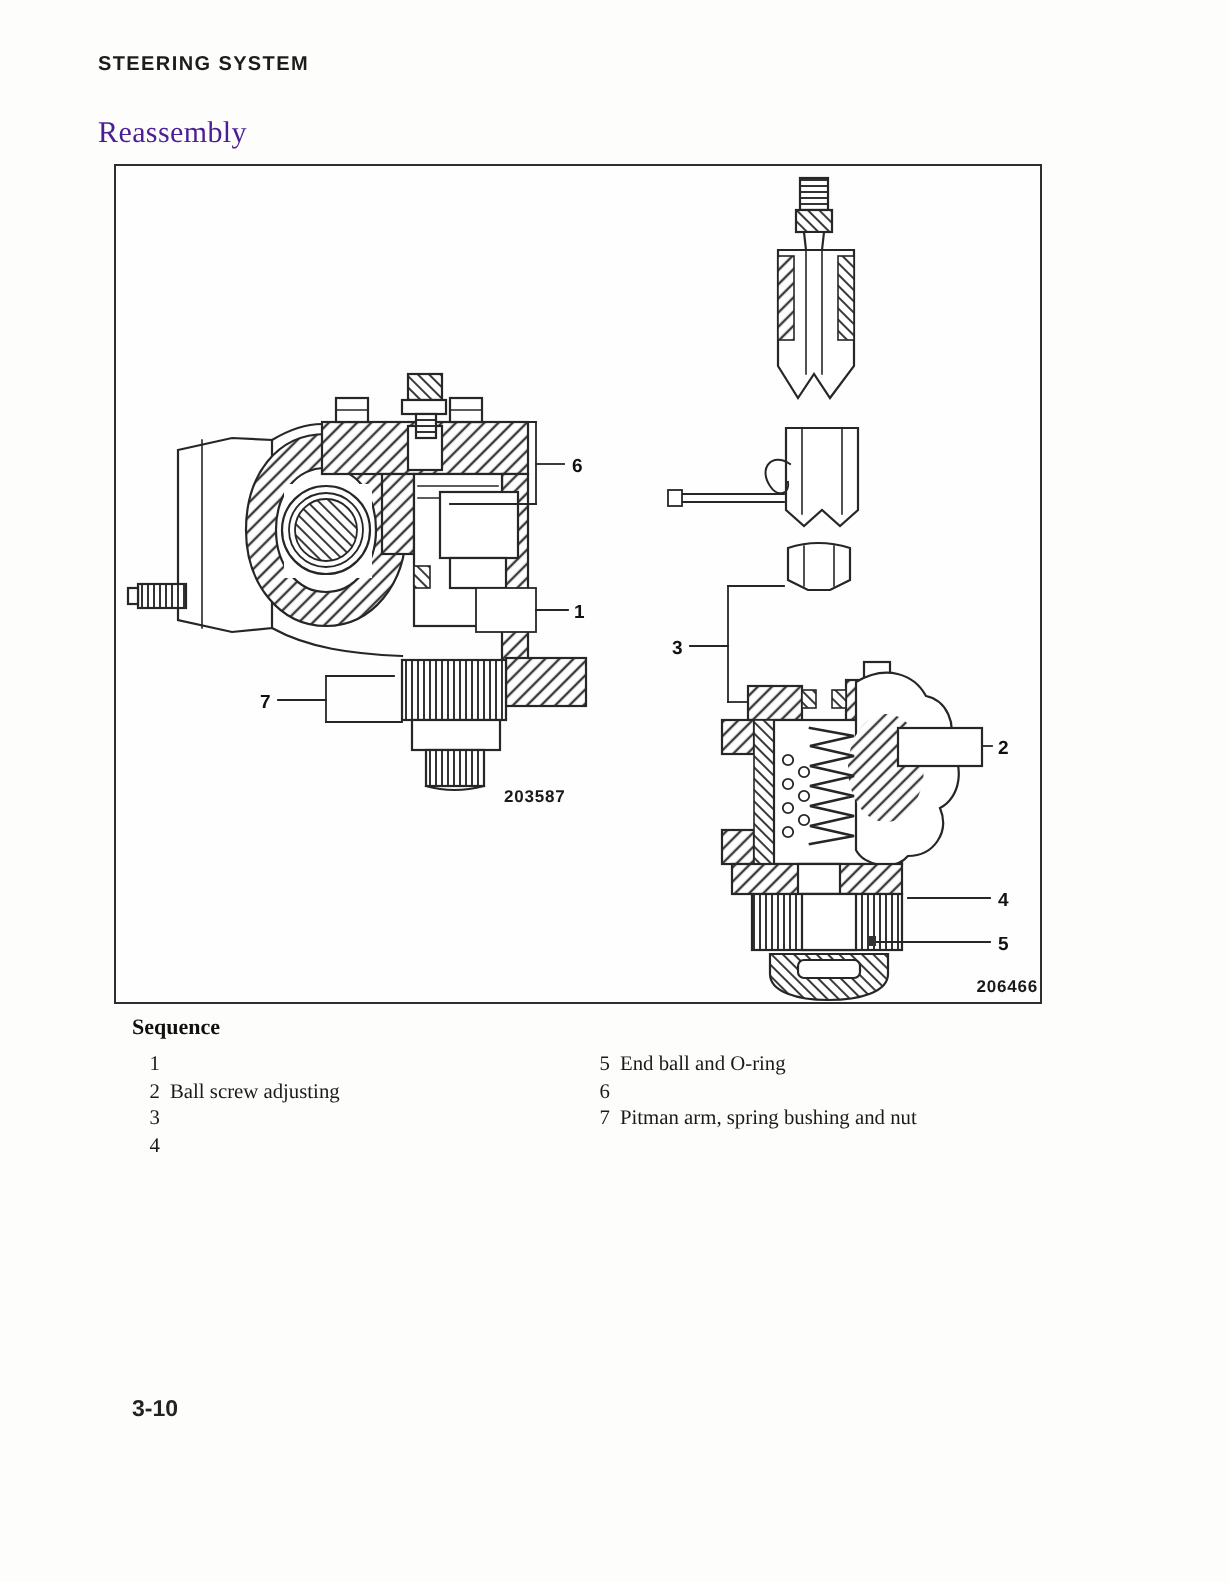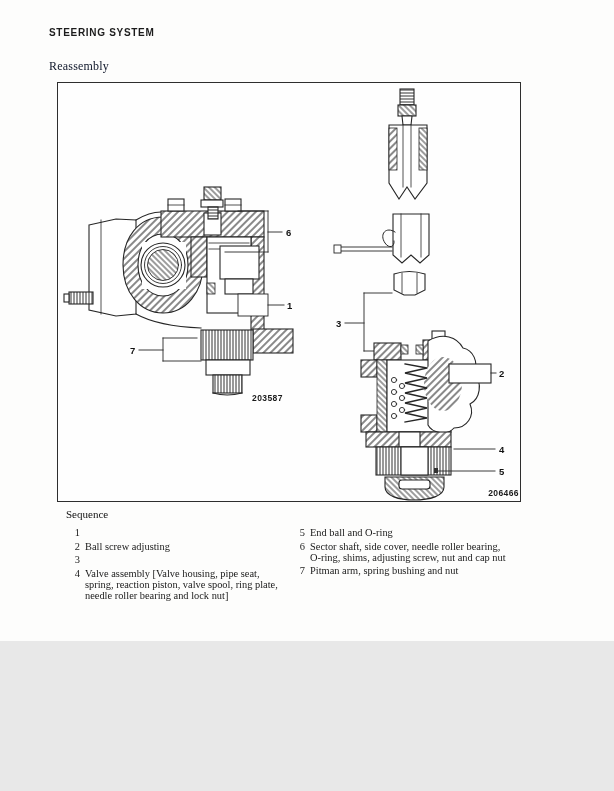--- a/index.html
+++ b/index.html
@@ -1,36 +1,36 @@
 <!DOCTYPE html>
 <html><head>
 <meta charset="utf-8">
 <style>
   html,body{margin:0;padding:0;background:#e8e8e8;}
   .page{
-    position:relative;width:614px;height:641px;margin:0 auto;
+    position:relative;width:614px;height:791px;margin:0 auto;
     background:#fdfdfc;overflow:hidden;
     font-family:"Liberation Serif",serif;color:#161616;
   }
   .doc-header{
     position:absolute;left:49px;top:27px;
     font-family:"Liberation Sans",sans-serif;font-size:10px;font-weight:700;
     letter-spacing:.7px;color:#1c1c1c;
   }
   .section-title{
     position:absolute;left:49px;top:59px;
-    font-size:12px;color:#0f172a;letter-spacing:.2px;
+    font-size:15px;color:#4c1d95;letter-spacing:.2px;
   }
   .figure-box{
     position:absolute;left:57px;top:82px;width:462px;height:418px;
     border:1px solid #2e2e2e;background:#fefefe;
   }
   .figure-box svg{display:block;}
   .sequence{position:absolute;left:66px;top:508px;width:502px;}
-  .seq-heading{font-size:11px;font-weight:400;margin:0 0 7px 0;color:#101010;}
+  .seq-heading{font-size:11px;font-weight:700;margin:0 0 7px 0;color:#101010;}
   .seq-cols{display:flex;align-items:flex-start;}
   .seq-col-left{width:230px;flex:none;}
   .seq-col-right{flex:1;}
   ol.seq-list{list-style:none;margin:0;padding:0;}
   ol.seq-list li{
     display:flex;margin:0 0 2.5px 0;
     font-size:10.4px;line-height:11px;color:#1a1a1a;
   }
   .seq-col-left li{padding-left:5px;}
   .seq-num{width:9px;flex:none;text-align:right;margin-right:5px;}
@@ -271,34 +271,29 @@
         </li>
         <li>
           <span class="seq-num">2</span>
           <span class="seq-text">Ball screw adjusting</span>
         </li>
         <li>
           <span class="seq-num">3</span>
         </li>
         <li>
           <span class="seq-num">4</span>
-          <span class="seq-text">Valve assembly [Valve housing, pipe seat,
-spring, reaction piston, valve spool, ring plate,
-needle roller bearing and lock nut]</span>
         </li>
       </ol>
       <ol class="seq-list seq-col-right">
         <li>
           <span class="seq-num">5</span>
           <span class="seq-text">End ball and O-ring</span>
         </li>
         <li>
           <span class="seq-num">6</span>
-          <span class="seq-text">Sector shaft, side cover, needle roller bearing,
-O-ring, shims, adjusting screw, nut and cap nut</span>
         </li>
         <li>
           <span class="seq-num">7</span>
           <span class="seq-text">Pitman arm, spring bushing and nut</span>
         </li>
       </ol>
     </div>
   </div>
 
   <div class="page-number">3-10</div>

